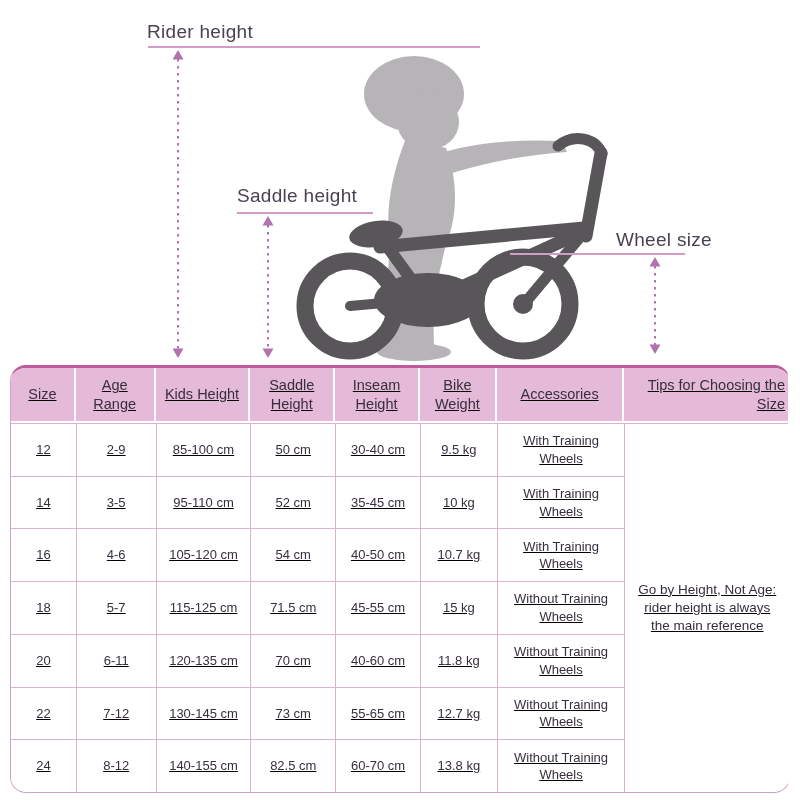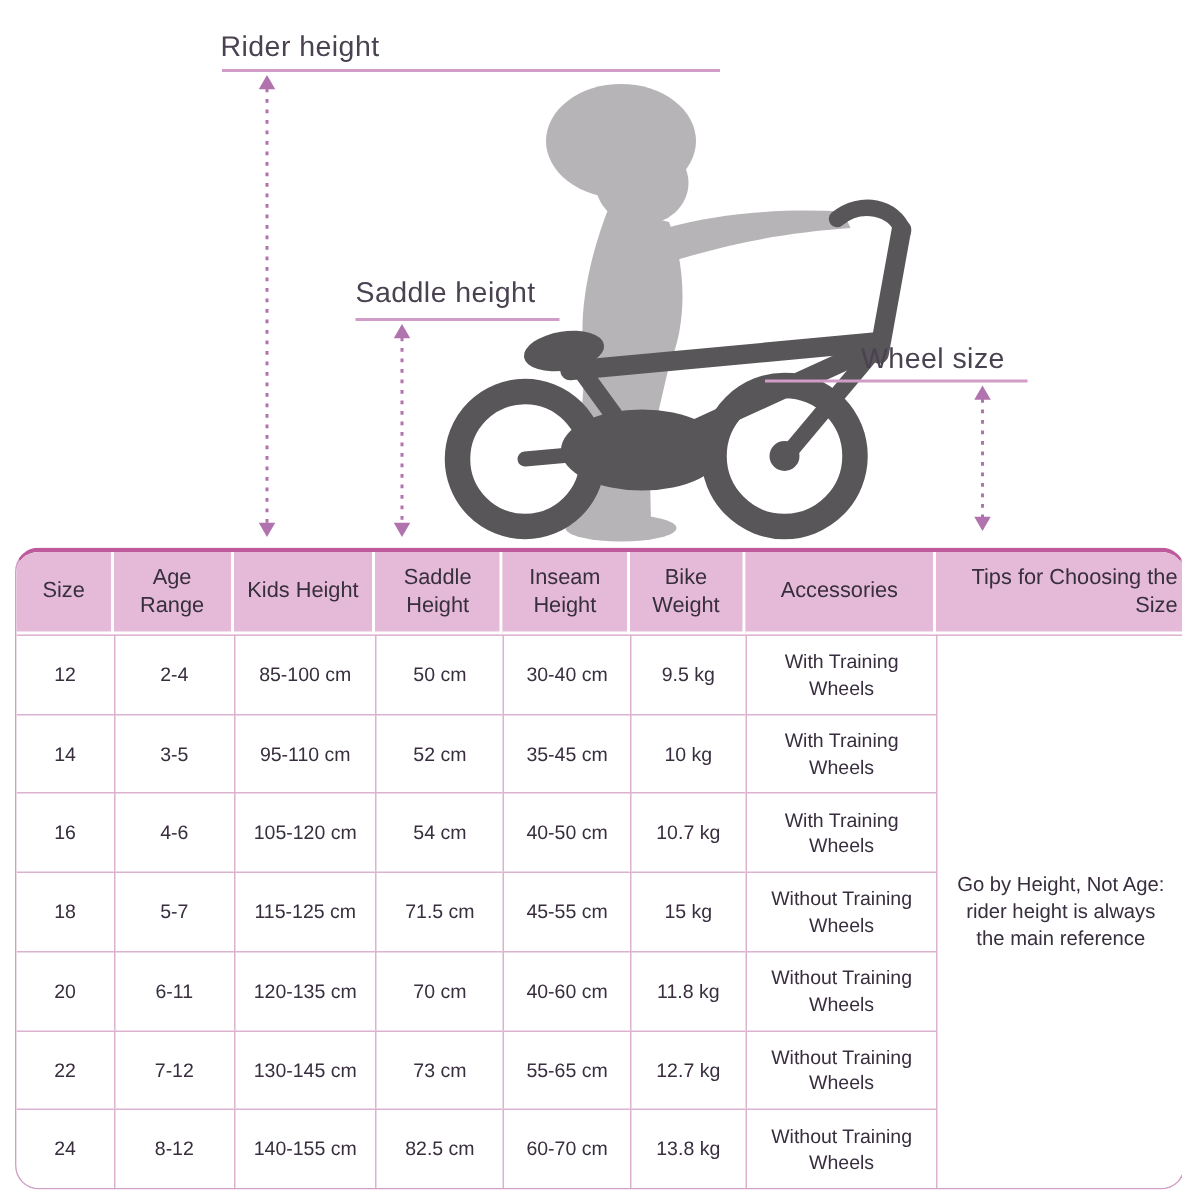--- a/index.html
+++ b/index.html
@@ -8,26 +8,26 @@
     position:relative; width:788px; height:800px; background:#ffffff;
     font-family:"Liberation Sans", sans-serif; overflow:hidden;padding-left:31px;
   }
   .illo { position:absolute; left:0; top:0; }
   .measure-label {
     position:absolute; font-size:19px; color:#4b4251; letter-spacing:.3px;
     white-space:nowrap;
   }
   .lbl-rider  { left:147px; top:21px; }
   .lbl-saddle { left:237px; top:185px; }
-  .lbl-wheel  { left:574px; top:229px; }
+  .lbl-wheel  { left:616px; top:229px; }
 
   .size-table-wrap {
     position:absolute; left:10px; top:365px; width:780px; height:428px;
     border:1.6px solid #d2a0c5; border-top:3px solid #bf5a9d;
-    border-radius:16px; overflow:hidden; background:#ffffff;
+    border-radius:16px; overflow:hidden; background:#ffffff;text-decoration:underline;
   }
   table.size-table {
     width:100%; height:100%; border-collapse:separate; border-spacing:0;
     table-layout:fixed;
   }
   .size-table th {
     background:#e5bad8; color:#372f3d; font-weight:normal;
     font-size:14.5px; line-height:1.25; text-align:center; vertical-align:middle;
     height:55px; padding:3px 4px;
     border-right:2.5px solid #ffffff; border-bottom:2.5px solid #ffffff;
@@ -121,21 +121,21 @@
           <th>Saddle Height</th>
           <th>Inseam Height</th>
           <th>Bike Weight</th>
           <th>Accessories</th>
           <th>Tips for Choosing the Size</th>
         </tr>
       </thead>
       <tbody>
         <tr>
           <td>12</td>
-          <td>2-4</td>
+          <td>2-9</td>
           <td>85-100 cm</td>
           <td>50 cm</td>
           <td>30-40 cm</td>
           <td>9.5 kg</td>
           <td>With Training Wheels</td>
           <td class="tips-cell" rowspan="7">Go by Height, Not Age: rider height is always the main reference</td>
         </tr>
         <tr>
           <td>14</td>
           <td>3-5</td>

